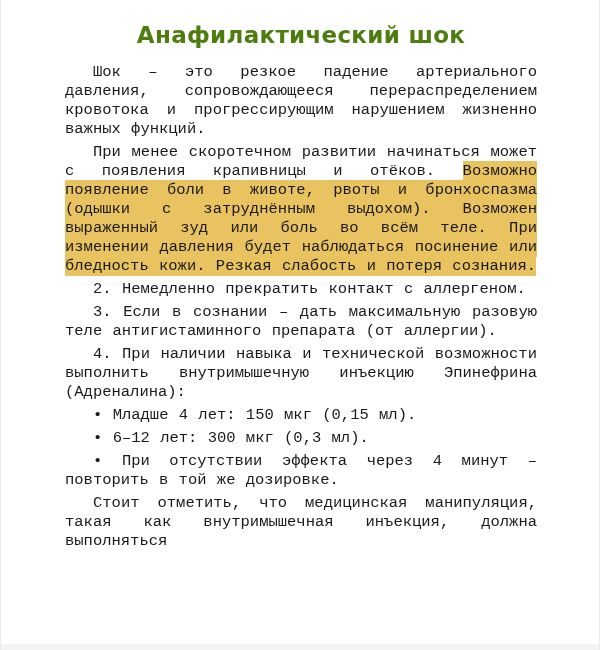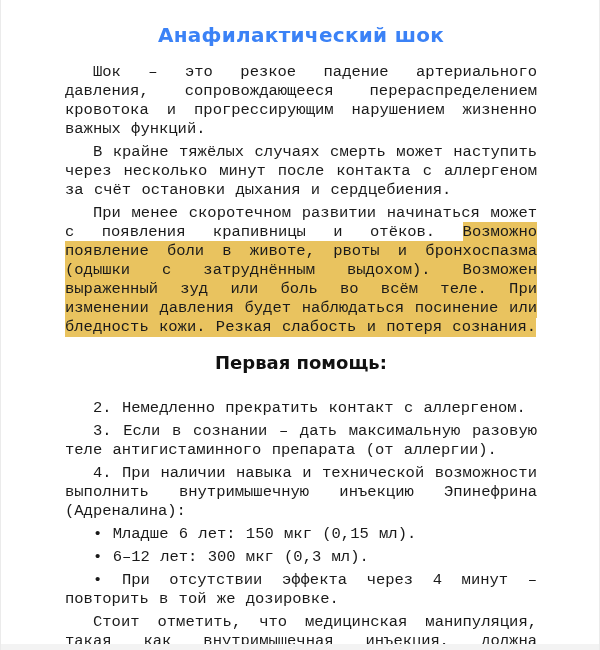--- a/index.html
+++ b/index.html
@@ -17,26 +17,26 @@
     border-left: 1px solid #ebebeb;
     border-right: 1px solid #ebebeb;
     overflow: hidden;
   }
   .content {
     padding: 20px 58px 0 60px;
     color: #1a1a1a;
   }
   h1.doc-title {
     margin: 0 0 13px 0;
-    font-size: 20px;
+    font-size: 23px;
     line-height: 30px;
     font-weight: 700;
     text-align: center;
     letter-spacing: 0.3px;
-    color: #3b82f6;
+    color: #4d7c0f;
   }
   p.body {
     margin: 4px;
     font-size: 15.5px;
     line-height: 19px;
     text-align: justify;
     text-indent: 28px;
     word-spacing: 1px;
     font-family: Liberation Mono, monospace;
   }
@@ -64,34 +64,32 @@
 </head>
 <body>
 
 <div class="page">
   <div class="content">
 
     <h1 class="doc-title">Анафилактический шок</h1>
 
     <p class="body">Шок – это резкое падение артериального давления, сопровождающееся перераспределением кровотока и прогрессирующим нарушением жизненно важных функций.</p>
 
-    <p class="body">В крайне тяжёлых случаях смерть может наступить через несколько минут после контакта с аллергеном за счёт остановки дыхания и сердцебиения.</p>
 
     <p class="body"><span>При менее скоротечном развитии начинаться может с появления крапивницы и отёков.</span> <span class="hl" style="background: rgb(233, 195, 95);">Возможно появление боли в животе, рвоты и бронхоспазма (одышки с затруднённым выдохом). Возможен выраженный зуд или боль во всём теле. При изменении давления будет наблюдаться посинение или бледность кожи. Резкая слабость и потеря сознания.</span></p>
 
-    <h2 class="section-heading">Первая помощь:</h2>
 
 
     <p class="body"><span>2.</span> <span>Немедленно прекратить контакт с аллергеном.</span></p>
 
     <p class="body"><span>3.</span> <span>Если в сознании – дать максимальную разовую теле антигистаминного препарата (от аллергии).</span></p>
 
     <p class="body"><span>4.</span> <span>При наличии навыка и технической возможности выполнить внутримышечную инъекцию Эпинефрина (Адреналина):</span></p>
 
-    <p class="body"><span>•</span> <span>Младше 6 лет: 150 мкг (0,15 мл).</span></p>
+    <p class="body"><span>•</span> <span>Младше 4 лет: 150 мкг (0,15 мл).</span></p>
 
     <p class="body"><span>•</span> <span>6–12 лет: 300 мкг (0,3 мл).</span></p>
 
 
     <p class="body"><span>•</span> <span>При отсутствии эффекта через 4 минут – повторить в той же дозировке.</span></p>
 
     <p class="body">Стоит отметить, что медицинская манипуляция, такая как внутримышечная инъекция, должна выполняться</p>
 
   </div>
 

